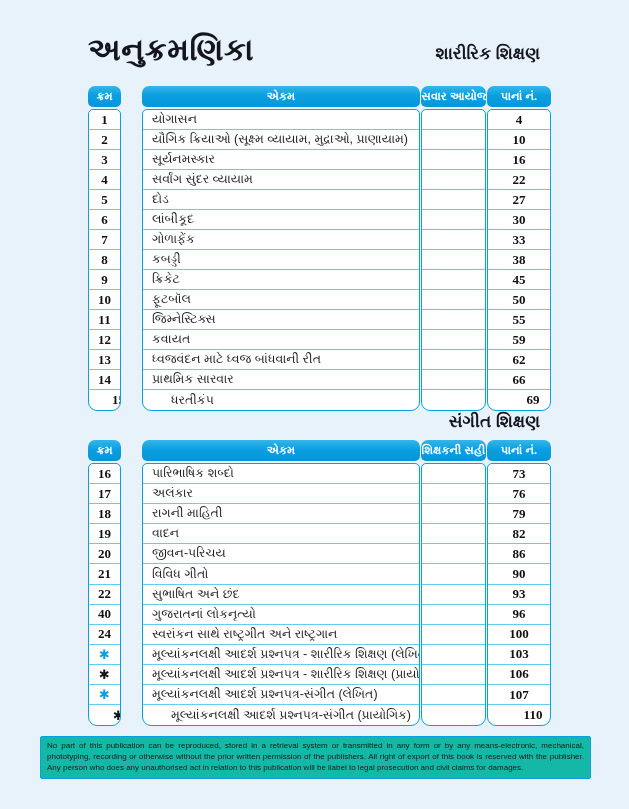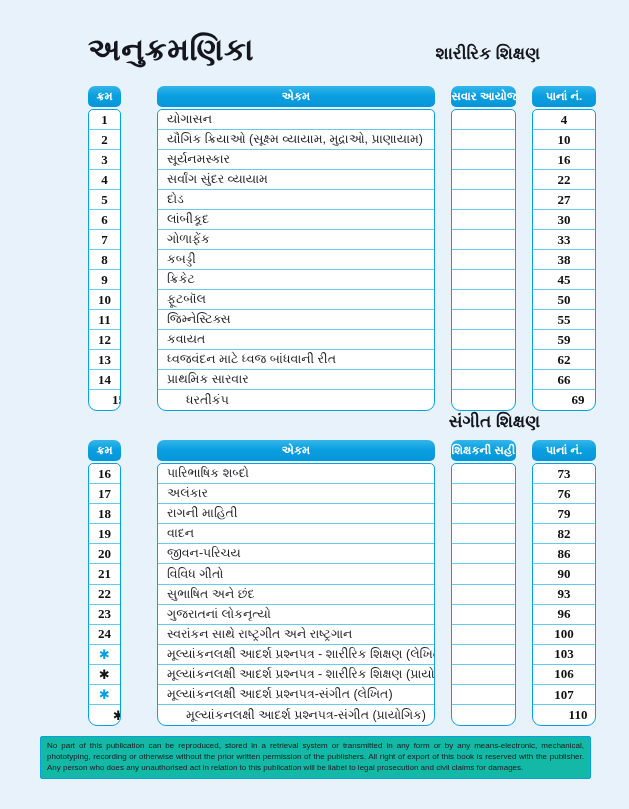--- a/index.html
+++ b/index.html
@@ -24,21 +24,21 @@
   .section-heading {
     font-size:17px; font-weight:bold; color:#15151d; line-height:1;
     padding-bottom:3px;
   }
   .section-heading-2 {
     position:absolute; left:88px; top:412px; width:452px;
     text-align:right; font-size:17px; font-weight:bold; color:#15151d;
   }
 
   
-  .toc-table { position:absolute; display:flex; gap:16px; }
+  .toc-table { position:absolute; display:flex; gap:1px; }
   #table1 { left:88px; top:86px; --rowh:20.0px; }
   #table2 { left:88px; top:440px; --rowh:20.1px; }
 
   .col { display:flex; flex-direction:column; }
   .col-no   { width:33px; }
   .col-unit { width:278px;margin-left:20px; }
   .col-mid  { width:65px; }
   .col-page { width:64px; }
 
   .col-header {
@@ -183,21 +183,21 @@
     <div class="col col-no">
       <div class="col-header">ક્રમ</div>
       <div class="col-body">
           <div class="row-cell cell-no">16</div>
           <div class="row-cell cell-no">17</div>
           <div class="row-cell cell-no">18</div>
           <div class="row-cell cell-no">19</div>
           <div class="row-cell cell-no">20</div>
           <div class="row-cell cell-no">21</div>
           <div class="row-cell cell-no">22</div>
-          <div class="row-cell cell-no">23</div>
+          <div class="row-cell cell-no">40</div>
           <div class="row-cell cell-no">24</div>
           <div class="row-cell cell-no star-blue">✱</div>
           <div class="row-cell cell-no star-black">✱</div>
           <div class="row-cell cell-no star-blue">✱</div>
           <div class="row-cell cell-no star-black">✱</div>
         </div>
     </div>
     <div class="col col-unit">
       <div class="col-header">એકમ</div>
       <div class="col-body">

